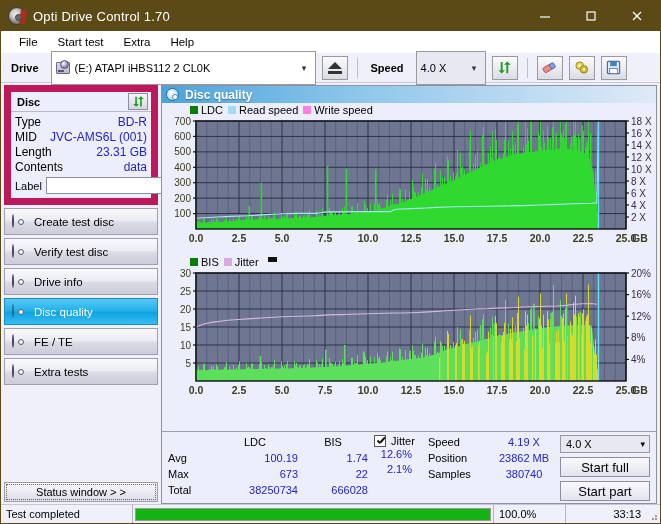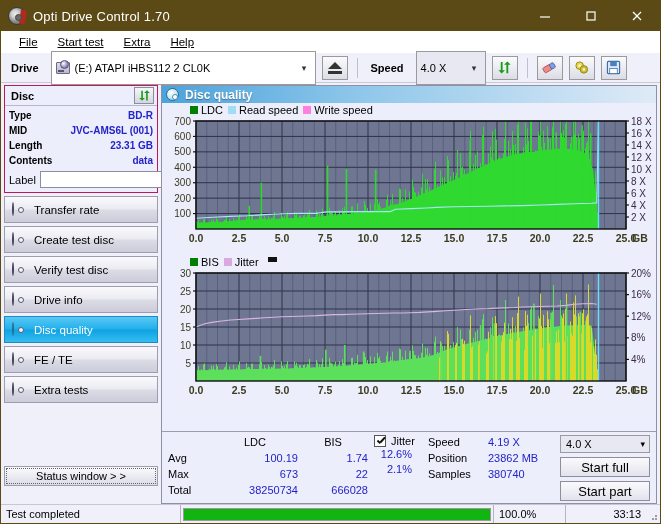--- a/index.html
+++ b/index.html
@@ -42,21 +42,21 @@
     width:46px;height:30px;display:flex;align-items:center;justify-content:center;
     color:#fff; font-size:13px;
   }
   .win-btn svg { display:block; }
   
   .menubar {
     height:22px; background:#fff; display:flex; align-items:center;
     padding-left:8px; gap:0px; flex:none; border-bottom:1px solid #fff;
   }
   .menu-item {
-    padding:3px 10px; font-size:11.5px; color:#000;text-decoration:underline;
+    padding:3px 10px; font-size:11.5px; color:#000;
   }
   
   .toolbar {
     height:30px; background:#eff0fa; display:flex; align-items:center;
     padding:0 6px; gap:6px; flex:none;
     border-bottom:1px solid #c8c8d8;
   }
   .tb-label { font-weight:bold; font-size:11px; padding:0 6px 0 4px; }
   .combo {
     height:34px; background:#fff; border:1px solid #9a9a9a;
@@ -94,33 +94,33 @@
   .eject-wrap{display:flex;flex-direction:column;align-items:center;gap:2px;}
   .eject-bar{width:14px;height:3px;background:#333;}
   
   .body { flex:1; display:flex; min-height:0; }
   
   .sidebar {
     width:160px; flex:none; background:#eff0fa; display:flex; flex-direction:column;
     padding:2px 3px 0 3px;
   }
   .panel {
-    border:1px solid #be185d; background:#eceefb; margin-bottom:3px;
+    border:7px solid #be185d; background:#eceefb; margin-bottom:3px;
   }
   .panel-header {
     height:20px; display:flex; align-items:center; padding:0 3px;
     border-bottom:1px solid #b8b8cc; background:#eceefb;
   }
   .panel-title { font-weight:bold; font-size:11px; flex:1; padding-left:3px; }
   .mini-btn {
     width:20px;height:17px;border:1px solid #8d8d9e;background:linear-gradient(#f6f6fa,#d5d5e2);
     display:flex;align-items:center;justify-content:center;
   }
   .disc-rows { padding:2px 4px 3px 4px; }
-  .drow { display:flex; align-items:center; height:15px; font-size:10px;font-weight:bold; }
+  .drow { display:flex; align-items:center; height:15px; font-size:12px; }
   .drow .k { color:#000; }
   .drow .v { margin-left:auto; color:#2323c8; }
   .label-row { display:flex; align-items:center; margin-top:2px; gap:4px; }
   .label-input {
     flex:1; height:17px; background:#fff; border:1px solid #8d8d9e;
   }
   .cd-btn {
     width:21px;height:19px;border:1px solid #8d8d9e;background:linear-gradient(#f6f6fa,#d5d5e2);
     display:flex;align-items:center;justify-content:center;
   }
@@ -145,21 +145,21 @@
     background:radial-gradient(circle at 38% 34%,#e9e9f2 0%,#9b9bb0 46%,#5b5b70 100%);
     border:1px solid #44445a;position:relative;
   }
   .nav-ico .disc::after{content:"";position:absolute;left:4.5px;top:4.5px;width:4px;height:4px;border-radius:50%;background:#f2f2f8;border:1px solid #5a5a70;}
   .navbtn.active .nav-ico .disc{
     background:radial-gradient(circle at 38% 34%,#ffffff 0%,#cfe9f6 46%,#7fb6d2 100%);
     border-color:#2a6e8e;
   }
   .nav-spacer { flex:1; }
   .status-btn {
-    height:20px; margin:0 0 18px 0; border:1px solid #9d9daf;
+    height:20px; margin:0 0 2px 0; border:1px solid #9d9daf;
     background:linear-gradient(#fafafd,#dcdce6);
     display:flex;align-items:center;justify-content:center;font-size:11px;
     outline:1px dotted #666; outline-offset:-3px;
   }
   
   .main { flex:1; min-width:0; display:flex; flex-direction:column; padding:2px 3px 0 0; }
   .main-inner { border:1px solid #8f8fa6; background:#eceefb; flex:1; display:flex; flex-direction:column; min-height:0;}
   .main-header {
     height:17px; background:linear-gradient(90deg,#4aa3dc 0%,#8fc7ea 40%,#dfeaf7 100%);
     display:flex; align-items:center; padding-left:4px; gap:6px; flex:none;
@@ -187,32 +187,32 @@
   .stats-mid { width:108px; }
   .chk-row{display:flex;align-items:center;gap:5px;justify-content:flex-start;padding-left:6px;}
   .chk{width:12px;height:12px;border:1px solid #555;background:#fff;position:relative;}
   .chk::after{content:"";position:absolute;left:2px;top:5px;width:4px;height:1.6px;background:#111;transform:rotate(45deg);}
   .chk::before{content:"";position:absolute;left:4px;top:3px;width:7px;height:1.6px;background:#111;transform:rotate(-48deg);}
   .jval{color:#2323c8;text-align:right;padding-right:16px;line-height:15px;}
   .stats-right{flex:1;display:flex;}
   .sr-grid{display:grid;grid-template-columns:60px 72px;row-gap:1px;align-content:start;}
   .sr-grid div{line-height:15px;}
   .sr-k{text-align:left;}
-  .sr-v{text-align:left;color:#2323c8;}
+  .sr-v{text-align:center;color:#2323c8;}
   .stats-buttons{width:96px;padding-right:6px;display:flex;flex-direction:column;gap:4px;align-items:stretch;}
   .sb-combo{height:19px;background:#e8e8f2;border:1px solid #9a9a9a;display:flex;align-items:center;padding-left:5px;font-size:11px;}
   .sb-combo .arrow{margin-left:auto;font-size:9px;padding-right:4px;}
   .sb-btn{height:21px;border:1px solid #8d8d9e;background:linear-gradient(#fafafd,#e2e2ec);display:flex;align-items:center;justify-content:center;font-size:13px;}
   
   .statusbar {
     height:19px; flex:none; display:flex; align-items:stretch; background:#eff0fa;
     border-top:1px solid #c6c6d4; font-size:11px;
   }
   .sb-cell{display:flex;align-items:center;border-right:1px solid #b4b4c4;padding:0 5px;}
-  .sb-text{width:180px;}
+  .sb-text{width:132px;}
   .sb-progress{flex:1;padding:2px 2px;border-right:1px solid #b4b4c4;display:flex;align-items:center;}
   .pbar{flex:1;height:13px;background:#fff;border:1px solid #9a9a9a;}
   .pbar-fill{height:100%;background:#12b412;}
   .sb-pct{width:72px;}
   .sb-time{width:80px;justify-content:flex-end;border-right:none;}
   .grip{width:14px;display:flex;align-items:flex-end;justify-content:flex-end;padding:2px;}
 </style>
 </head>
 <body>
 
@@ -332,24 +332,20 @@
           <div class="label-row">
             <span>Label</span>
             <input class="label-input" type="text" value="" style="">
             <div class="cd-btn">
               <div class="cd-glyph"></div>
             </div>
           </div>
         </div>
       </div>
 
-      <div class="navbtn">
-        <span class="nav-ico"><span class="disc"></span></span>
-        <span>Transfer rate</span>
-      </div>
       <div class="navbtn">
         <span class="nav-ico"><span class="disc"></span></span>
         <span>Create test disc</span>
       </div>
       <div class="navbtn">
         <span class="nav-ico"><span class="disc"></span></span>
         <span>Verify test disc</span>
       </div>
       <div class="navbtn">
         <span class="nav-ico"><span class="disc"></span></span>

